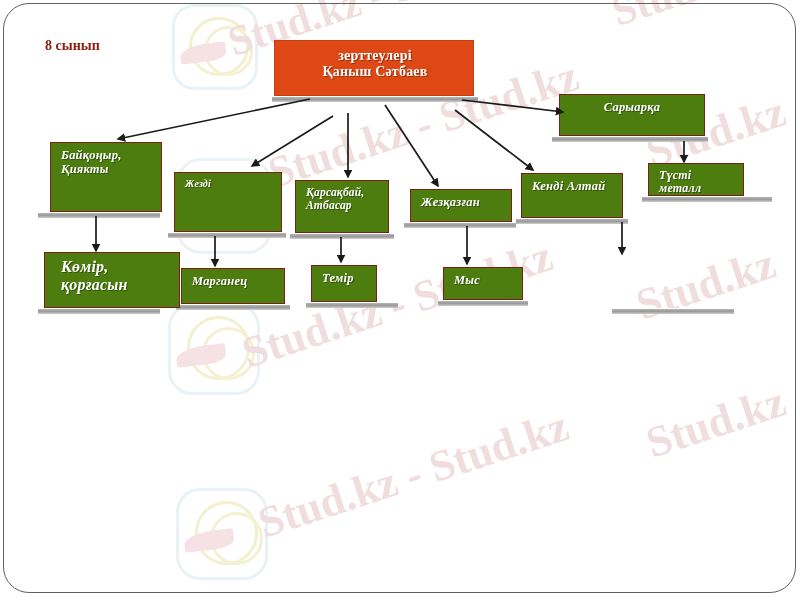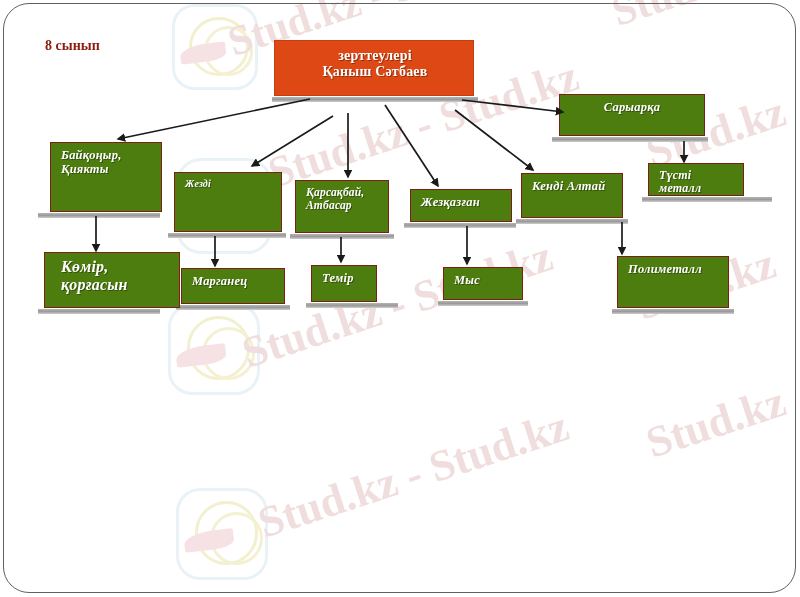--- a/index.html
+++ b/index.html
@@ -254,23 +254,20 @@
   <div class="node red" style="left:443px; top:267px; width:80px; height:33px; font-size:12.5px;">
     <div>Мыс</div>
   </div>
 
   <div class="plate" style="left:516px; top:218px; width:112px;"></div>
   <div class="node red" style="left:521px; top:173px; width:102px; height:45px; font-size:12.5px;">
     <div>Кенді Алтай</div>
   </div>
 
   <div class="plate" style="left:612px; top:308px; width:122px;"></div>
-  <div class="node red" style="left:617px; top:256px; width:112px; height:52px; font-size:12.5px;">
-    <div>Полиметалл</div>
-  </div>
 
   <div class="plate" style="left:552px; top:136px; width:156px;"></div>
   <div class="node red" style="left:559px; top:94px; width:146px; height:42px; font-size:12.5px; text-align:center; padding-left:8px;">
     <div>Сарыарқа</div>
   </div>
 
   <div class="plate" style="left:642px; top:196px; width:130px;"></div>
   <div class="node red" style="left:648px; top:163px; width:96px; height:33px; font-size:12px;">
     <div>Түсті металл</div>
   </div>

